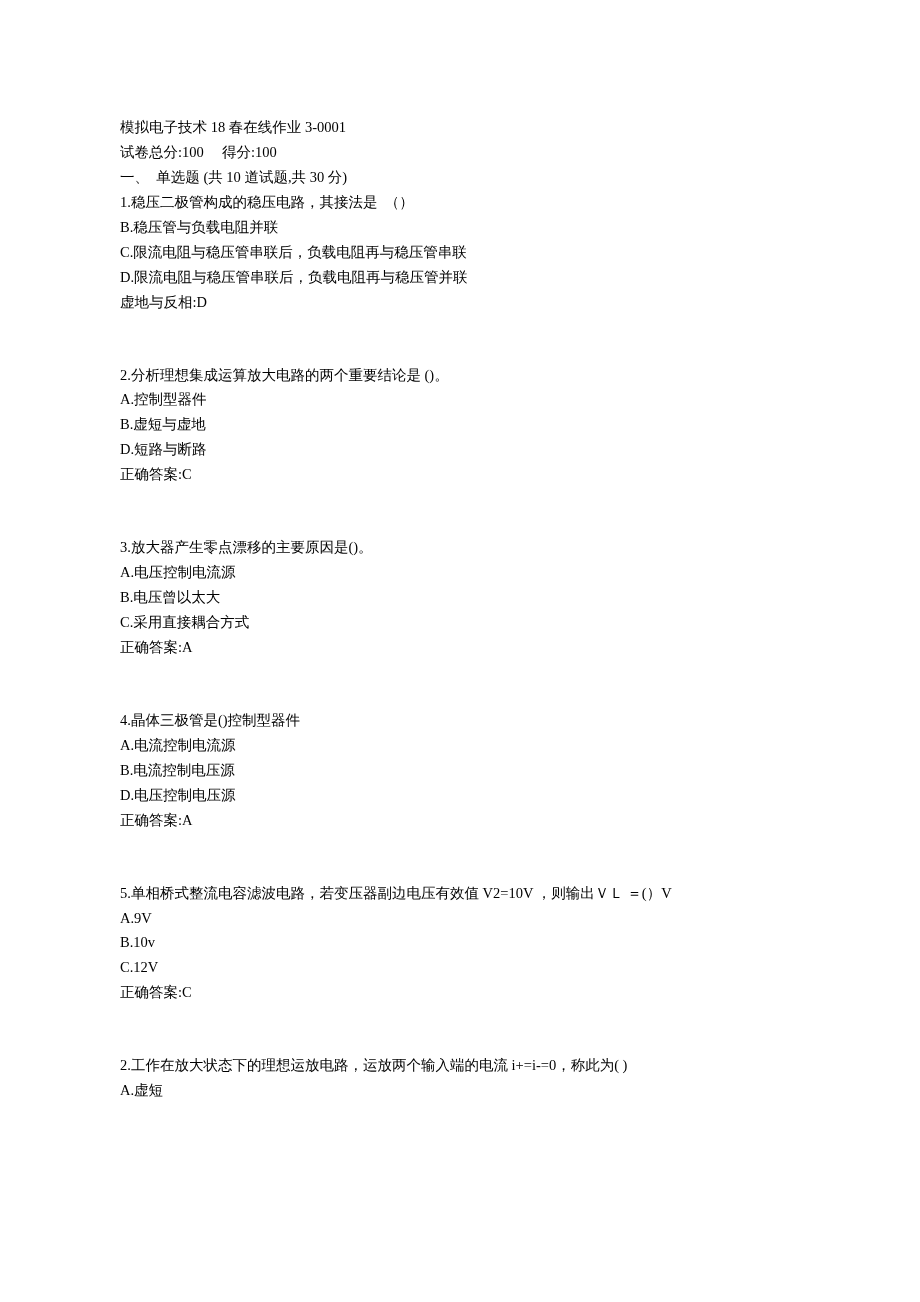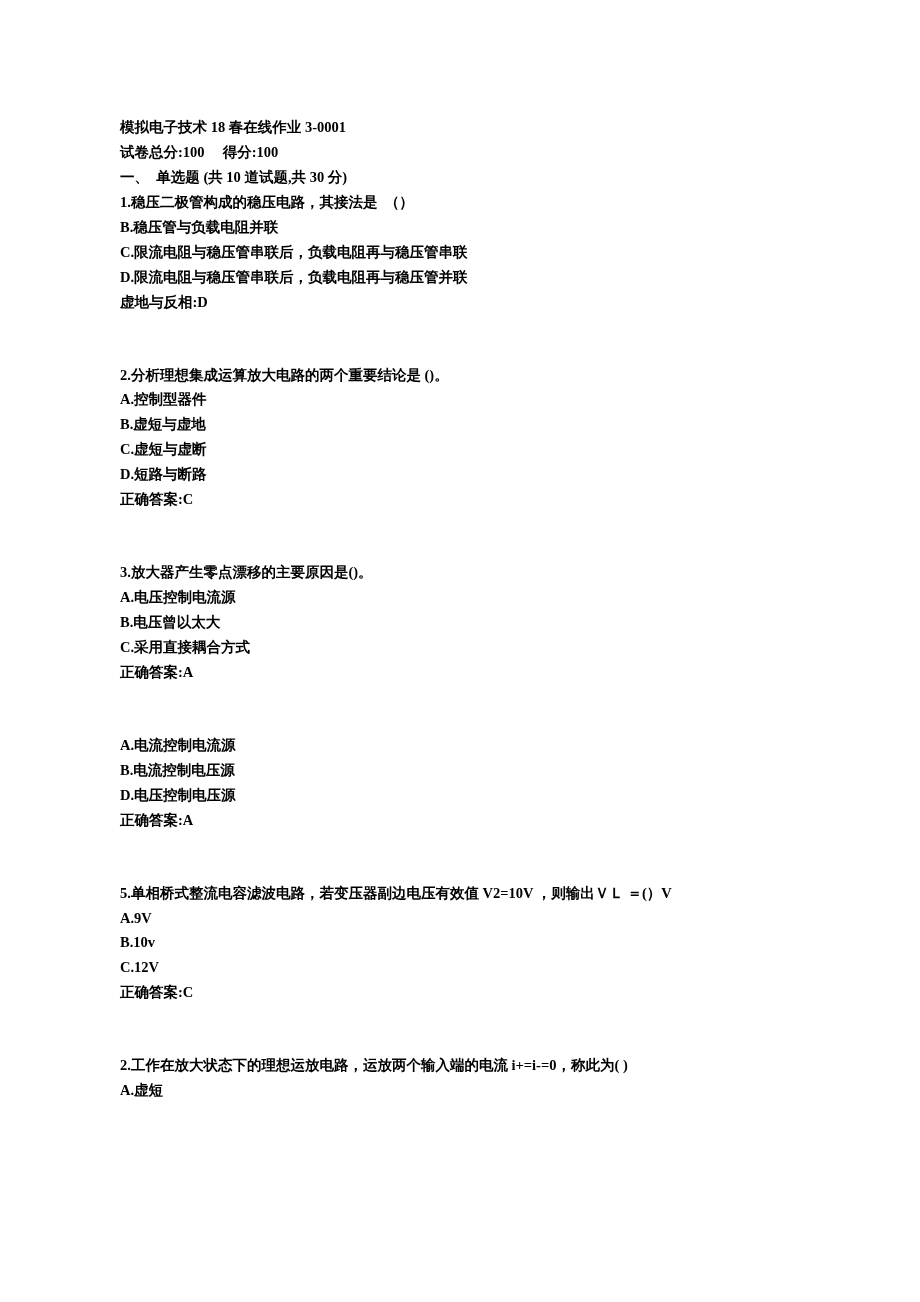--- a/index.html
+++ b/index.html
@@ -13,21 +13,20 @@
       width: 920px;
       min-height: 1302px;
       padding: 115px 120px 60px 120px;
       font-size: 14.5px;
       line-height: 1.72;
       color: #000000;
     }
     .line {
       display: block;
       white-space: pre-wrap;
-      font-weight: bold;
     }
     .question-block {
       margin-bottom: 48px;
     }
     .question-block:last-child {
       margin-bottom: 0;
     }
   </style>
 </head>
 <body>
@@ -43,34 +42,34 @@
   <span class="line">B.稳压管与负载电阻并联</span>
   <span class="line">C.限流电阻与稳压管串联后，负载电阻再与稳压管串联</span>
   <span class="line">D.限流电阻与稳压管串联后，负载电阻再与稳压管并联</span>
   <span class="line">虚地与反相:D</span>
 </div>
 
 <div class="question-block">
   <span class="line">2.分析理想集成运算放大电路的两个重要结论是 ()。</span>
   <span class="line">A.控制型器件</span>
   <span class="line">B.虚短与虚地</span>
-  <span class="line">C.虚短与虚断</span>
   <span class="line">D.短路与断路</span>
   <span class="line">正确答案:C</span>
 </div>
 
 <div class="question-block">
   <span class="line">3.放大器产生零点漂移的主要原因是()。</span>
   <span class="line">A.电压控制电流源</span>
   <span class="line">B.电压曾以太大</span>
   <span class="line">C.采用直接耦合方式</span>
   <span class="line">正确答案:A</span>
 </div>
 
 <div class="question-block">
+  <span class="line">4.晶体三极管是()控制型器件</span>
   <span class="line">A.电流控制电流源</span>
   <span class="line">B.电流控制电压源</span>
   <span class="line">D.电压控制电压源</span>
   <span class="line">正确答案:A</span>
 </div>
 
 <div class="question-block">
   <span class="line">5.单相桥式整流电容滤波电路，若变压器副边电压有效值 V2=10V ，则输出ＶＬ ＝(）V</span>
   <span class="line">A.9V</span>
   <span class="line">B.10v</span>

